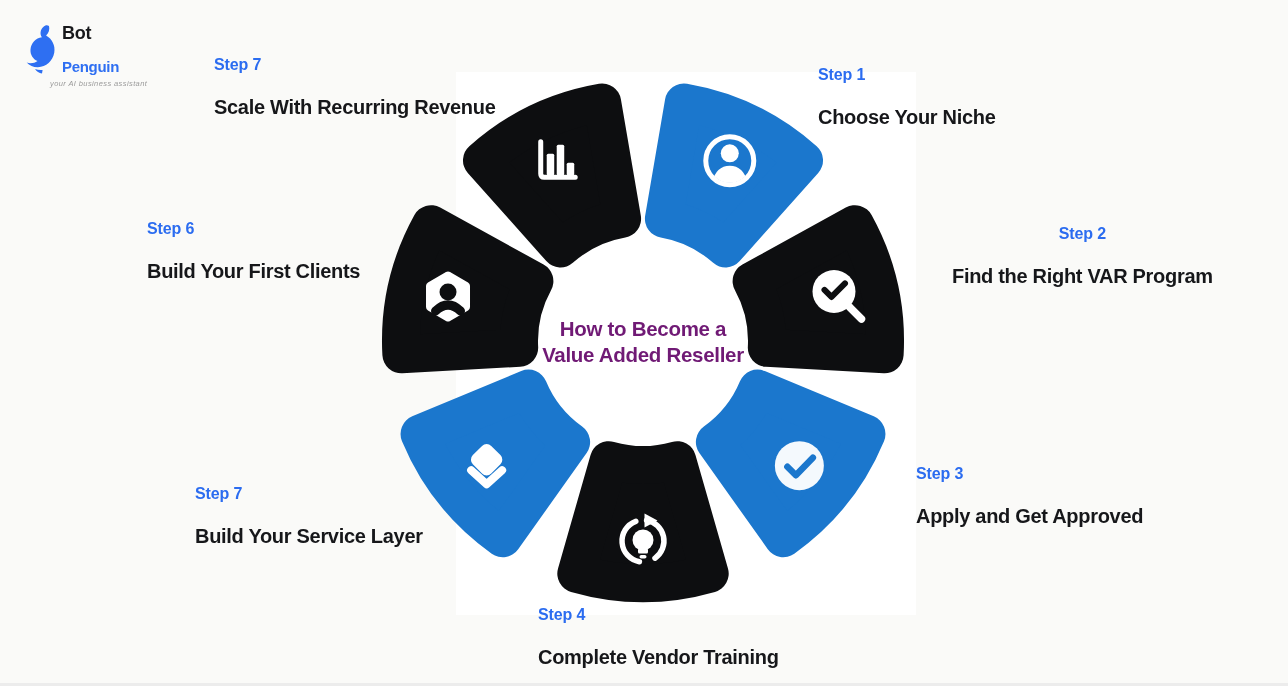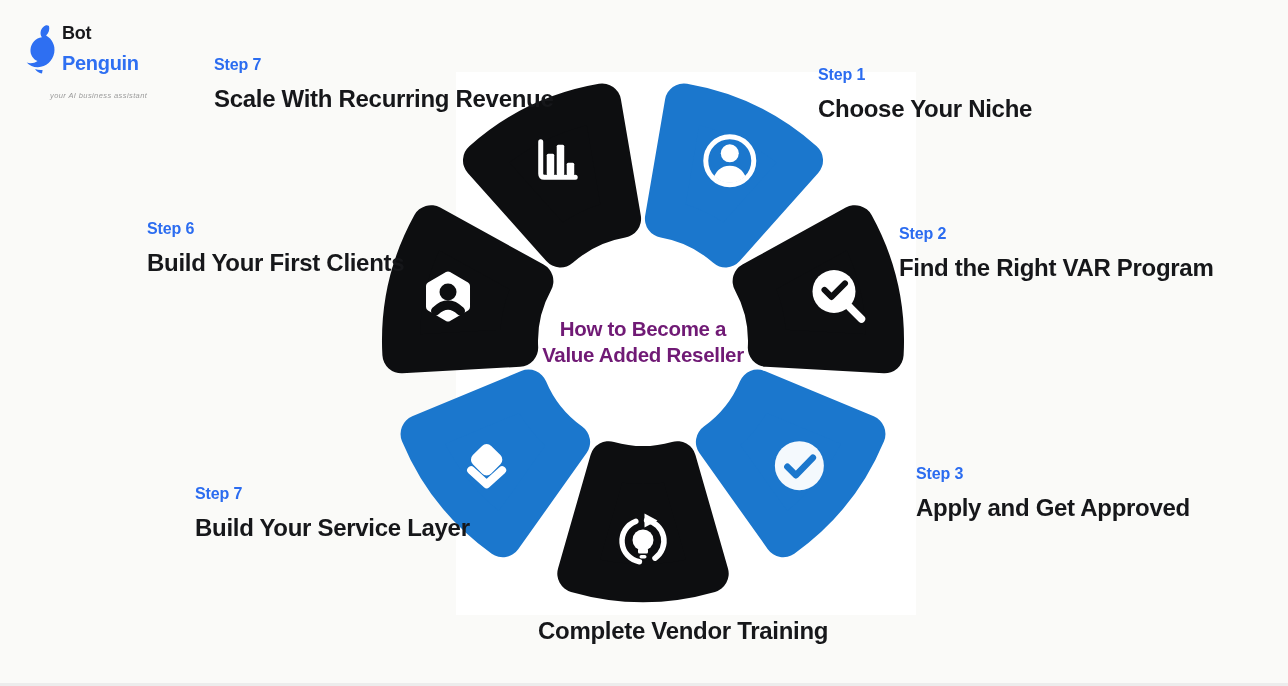--- a/index.html
+++ b/index.html
@@ -16,35 +16,35 @@
   .bottom-hairline {
     position:absolute; left:0; bottom:0; width:1288px; height:3px;
     background:#ececec;
   }
   
   .logo { position:absolute; left:22px; top:24px; width:170px; }
   .logo-row { display:flex; align-items:flex-start; }
   .logo-mark { width:36px; height:52px; flex:0 0 auto; }
   .logo-names { margin-left:4px; line-height:1; }
   .brand-bot { font-weight:700; font-size:18px; color:#17181b; letter-spacing:-0.2px; }
-  .brand-penguin { font-weight:700; font-size:20px; color:var(--brand-blue,#2e6ff2); letter-spacing:-0.3px; margin-top:11px; }
-  .tagline { margin-left:28px; margin-top:15px; font-size:7.5px; font-style:italic; color:#9a9a9a; letter-spacing:0.4px; }
+  .brand-penguin { font-weight:700; font-size:15px; color:var(--brand-blue,#2e6ff2); letter-spacing:-0.3px; margin-top:17px; }
+  .tagline { margin-left:28px; margin-top:3px; font-size:7.5px; font-style:italic; color:#9a9a9a; letter-spacing:0.4px; }
   
   #wheel-svg { position:absolute; left:0; top:0; width:1288px; height:686px; }
   
   .center-title {
     position:absolute; left:483px; top:316px; width:320px; text-align:center;
     font-weight:700; font-size:20.5px; line-height:26px; color:#701a75; letter-spacing:-0.3px;
   }
   
   .step-block { position:absolute; white-space:nowrap; }
   .step-label { font-weight:700; font-size:16px; color:var(--step-label-color,#2b6cf0); letter-spacing:-0.1px; }
-  .step-title { font-weight:700; font-size:24px; color:#16171a; letter-spacing:-0.3px; margin-top:11px; }
+  .step-title { font-weight:700; font-size:20px; color:#16171a; letter-spacing:-0.3px; margin-top:22px; }
   .lbl-s1 { left:818px; top:66px; }
-  .lbl-s2 { left:899px; top:225px; }
+  .lbl-s2 { left:952px; top:225px;text-align:center; }
   .lbl-s3 { left:916px; top:465px; }
   .lbl-s4 { left:538px; top:606px; }
   .lbl-s5 { left:195px; top:485px; }
   .lbl-s6 { left:147px; top:220px; }
   .lbl-s7 { left:214px; top:56px; }
 </style>
 </head>
 <body>
 
 <div class="canvas">
@@ -132,20 +132,21 @@
   </div>
   <div class="step-block lbl-s2">
     <div class="step-label">Step 2</div>
     <div class="step-title">Find the Right VAR Program</div>
   </div>
   <div class="step-block lbl-s3">
     <div class="step-label">Step 3</div>
     <div class="step-title">Apply and Get Approved</div>
   </div>
   <div class="step-block lbl-s4">
+    <div class="step-label">Step 4</div>
     <div class="step-title">Complete Vendor Training</div>
   </div>
   <div class="step-block lbl-s5">
     <div class="step-label">Step 7</div>
     <div class="step-title">Build Your Service Layer</div>
   </div>
   <div class="step-block lbl-s6">
     <div class="step-label">Step 6</div>
     <div class="step-title">Build Your First Clients</div>
   </div>

